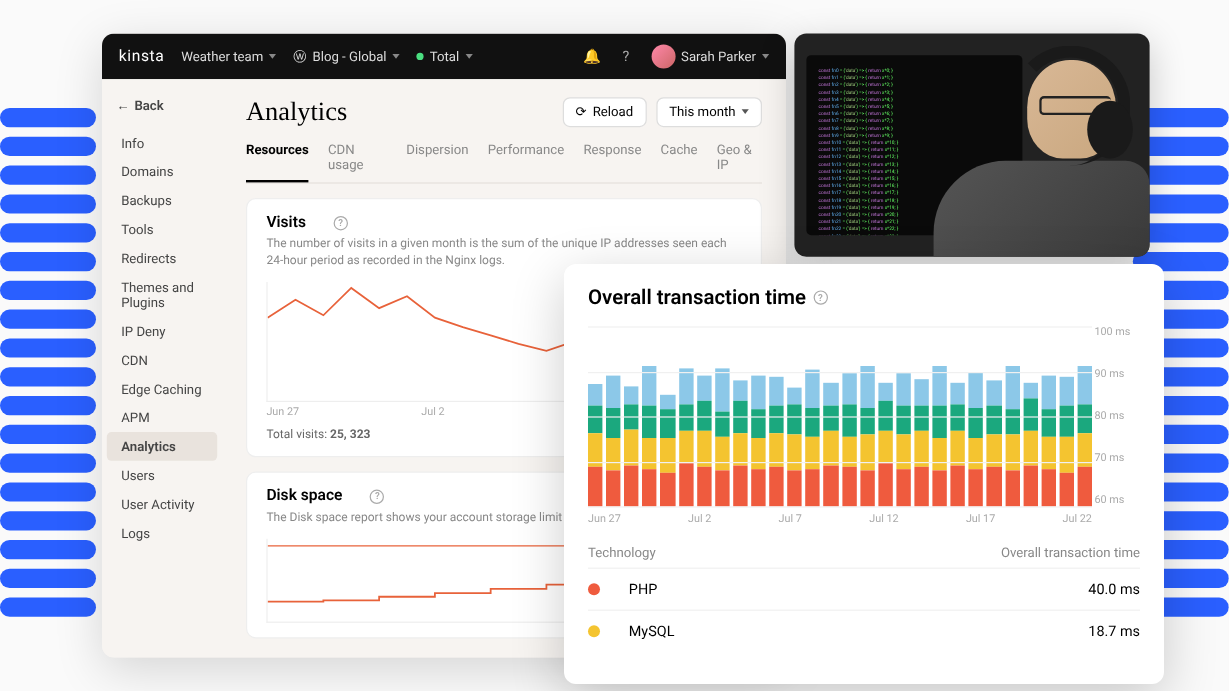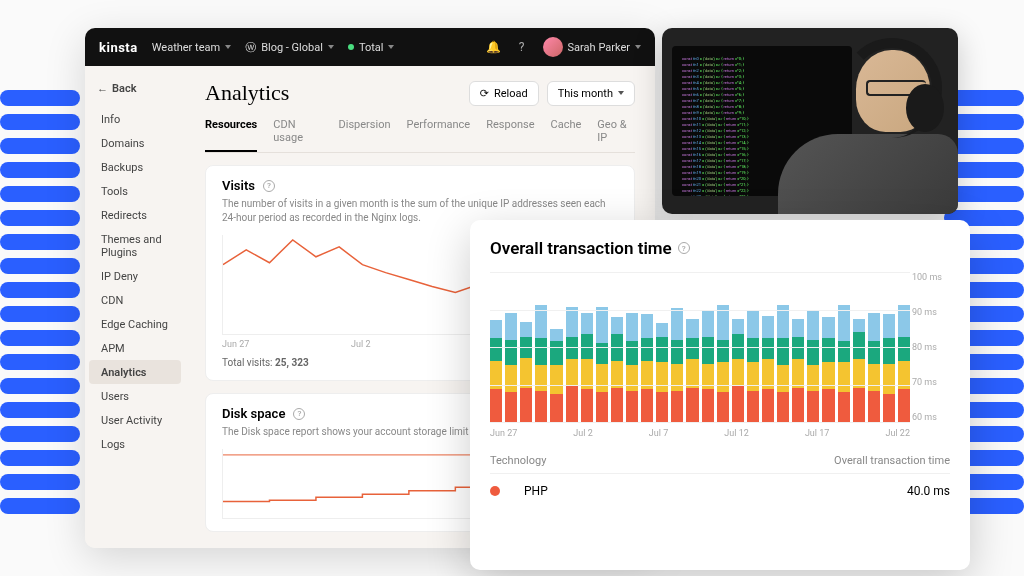--- a/index.html
+++ b/index.html
@@ -2,41 +2,41 @@
 <html><head>
 <meta charset="utf-8">
 <style>
   *{box-sizing:border-box;margin:0;padding:0;font-family:-apple-system,BlinkMacSystemFont,"Segoe UI",Roboto,sans-serif}
   body{background:#fafafa;width:1024px;height:576px;overflow:hidden;position:relative}
   .bg-bars{position:absolute;left:0;top:90px;width:100%;height:480px;display:flex;justify-content:space-between;z-index:0}
   .bg-col{width:80px;height:100%;display:flex;flex-direction:column;gap:8px}
   .bg-bar{height:16px;background:#2a5fff;border-radius:8px}
   .dashboard{position:absolute;left:85px;top:28px;width:570px;height:520px;background:#f7f4f1;border-radius:10px;box-shadow:0 10px 40px rgba(0,0,0,.15);z-index:2;overflow:hidden;display:flex;flex-direction:column}
   .topbar{background:#111;color:#fff;height:38px;display:flex;align-items:center;padding:0 14px;gap:14px;font-size:11px}
-  .logo{font-weight:700;font-size:13px;letter-spacing:.5px}
+  .logo{font-weight:400;font-size:13px;letter-spacing:.5px}
   .tb-item{display:flex;align-items:center;gap:5px;color:#ddd;cursor:pointer}
   .chev{width:0;height:0;border-left:3px solid transparent;border-right:3px solid transparent;border-top:4px solid #888}
   .dot-green{width:6px;height:6px;border-radius:50%;background:#4ade80}
   .tb-icon{width:14px;height:14px;display:flex;align-items:center;justify-content:center;color:#aaa;font-size:12px}
   .avatar{width:20px;height:20px;border-radius:50%;background:linear-gradient(135deg,#f8a,#c66)}
   .main{display:flex;flex:1;min-height:0}
   .sidebar{width:100px;background:#f7f4f1;padding:12px 0;font-size:11px;color:#444}
   .back{display:flex;align-items:center;gap:4px;font-weight:600;padding:4px 12px 12px;cursor:pointer}
   .side-item{padding:5.5px 12px;cursor:pointer;border-radius:4px;margin:0 4px}
   .side-item.active{background:#e9e3dd;font-weight:600}
   .content{flex:1;background:#f7f4f1;padding:14px 20px;overflow:hidden}
   .header-row{display:flex;justify-content:space-between;align-items:center;margin-bottom:12px}
   .title{font-size:22px;font-weight:500;font-family:Georgia,serif}
   .btns{display:flex;gap:8px}
   .btn{background:#fff;border:1px solid #ddd;border-radius:6px;padding:5px 10px;font-size:11px;display:flex;align-items:center;gap:5px;cursor:pointer}
   .tabs{display:flex;gap:16px;border-bottom:1px solid #e5e0db;margin-bottom:12px;font-size:11px;color:#888}
   .tab{padding-bottom:8px;cursor:pointer}
   .tab.active{color:#000;font-weight:700;border-bottom:2px solid #000}
   .card{background:#fff;border:1px solid #eee;border-radius:8px;padding:12px 16px;margin-bottom:12px}
-  .card-title{font-weight:600;font-size:13px;display:flex;align-items:center;gap:8px;margin-bottom:4px}
+  .card-title{font-weight:600;font-size:13px;display:flex;align-items:center;gap:23px;margin-bottom:4px}
   .help{width:12px;height:12px;border:1px solid #aaa;border-radius:50%;display:inline-flex;align-items:center;justify-content:center;font-size:8px;color:#aaa}
   .card-desc{font-size:10px;color:#888;line-height:1.4;margin-bottom:10px}
   .linechart{height:100px;position:relative;border-left:1px solid #eee;border-bottom:1px solid #eee}
   .linechart svg{width:100%;height:100%}
   .x-labels{display:flex;justify-content:space-between;font-size:9px;color:#aaa;margin-top:4px}
   .total{font-size:10px;color:#666;margin-top:8px}
   .overlay{position:absolute;left:470px;top:220px;width:500px;height:350px;background:#fff;border-radius:10px;box-shadow:0 12px 45px rgba(0,0,0,.2);z-index:5;padding:18px 20px;overflow:hidden}
   .ov-title{font-size:17px;font-weight:600;display:flex;align-items:center;gap:6px;margin-bottom:14px}
   .barchart{height:150px;display:flex;align-items:flex-end;gap:3px;position:relative;padding-right:40px}
   .barchart .grid{position:absolute;right:0;top:0;bottom:0;width:38px;display:flex;flex-direction:column;justify-content:space-between;font-size:9px;color:#aaa;text-align:left}
@@ -417,20 +417,27 @@
     <span>Overall transaction time</span>
   </div>
   <div id="tech-rows">
       <div class="tbl-row">
         <div class="tech">
           <span class="swatch" style="background:#ef5b3e"></span>
           <span>PHP</span>
         </div>
         <span>40.0 ms</span>
       </div>
+      <div class="tbl-row">
+        <div class="tech">
+          <span class="swatch" style="background:#f4c430"></span>
+          <span>MySQL</span>
+        </div>
+        <span>18.7 ms</span>
+      </div>
     </div>
 </div>
 
 <div class="photo">
   <div class="monitor" id="monitor">
       <div class="codeline"><span class="kw">const</span> <span class="fn">fn0</span> = (<span class="str">'data'</span>) =&gt; { <span class="kw">return</span> x*0; }</div>
       <div class="codeline"><span class="kw">const</span> <span class="fn">fn1</span> = (<span class="str">'data'</span>) =&gt; { <span class="kw">return</span> x*1; }</div>
       <div class="codeline"><span class="kw">const</span> <span class="fn">fn2</span> = (<span class="str">'data'</span>) =&gt; { <span class="kw">return</span> x*2; }</div>
       <div class="codeline"><span class="kw">const</span> <span class="fn">fn3</span> = (<span class="str">'data'</span>) =&gt; { <span class="kw">return</span> x*3; }</div>
       <div class="codeline"><span class="kw">const</span> <span class="fn">fn4</span> = (<span class="str">'data'</span>) =&gt; { <span class="kw">return</span> x*4; }</div>

